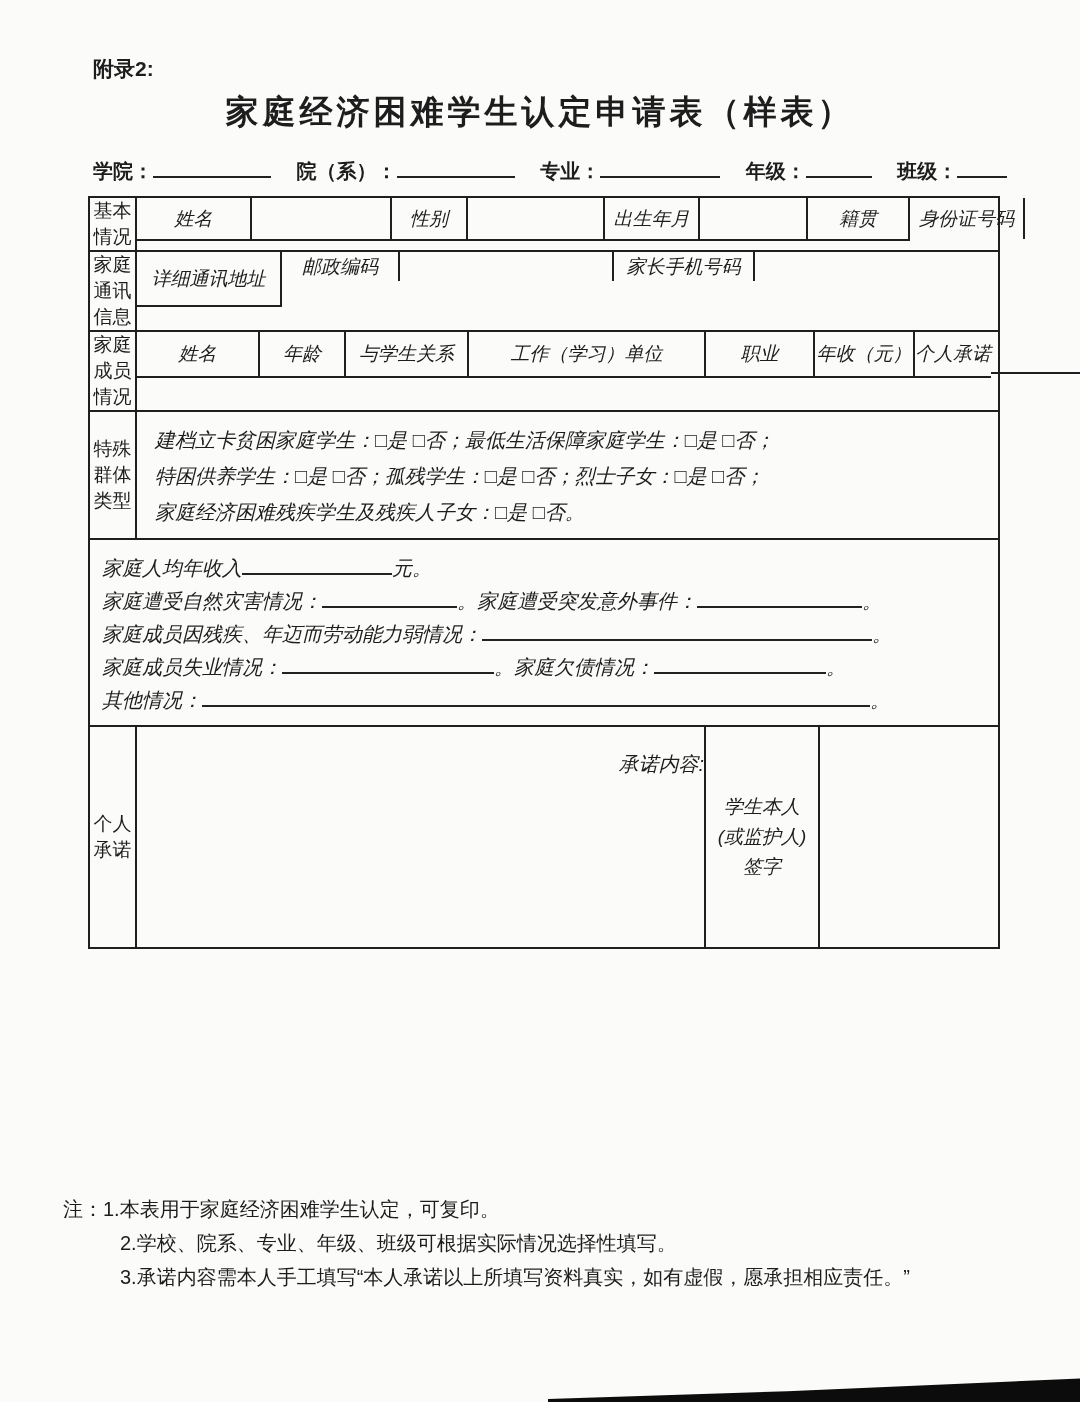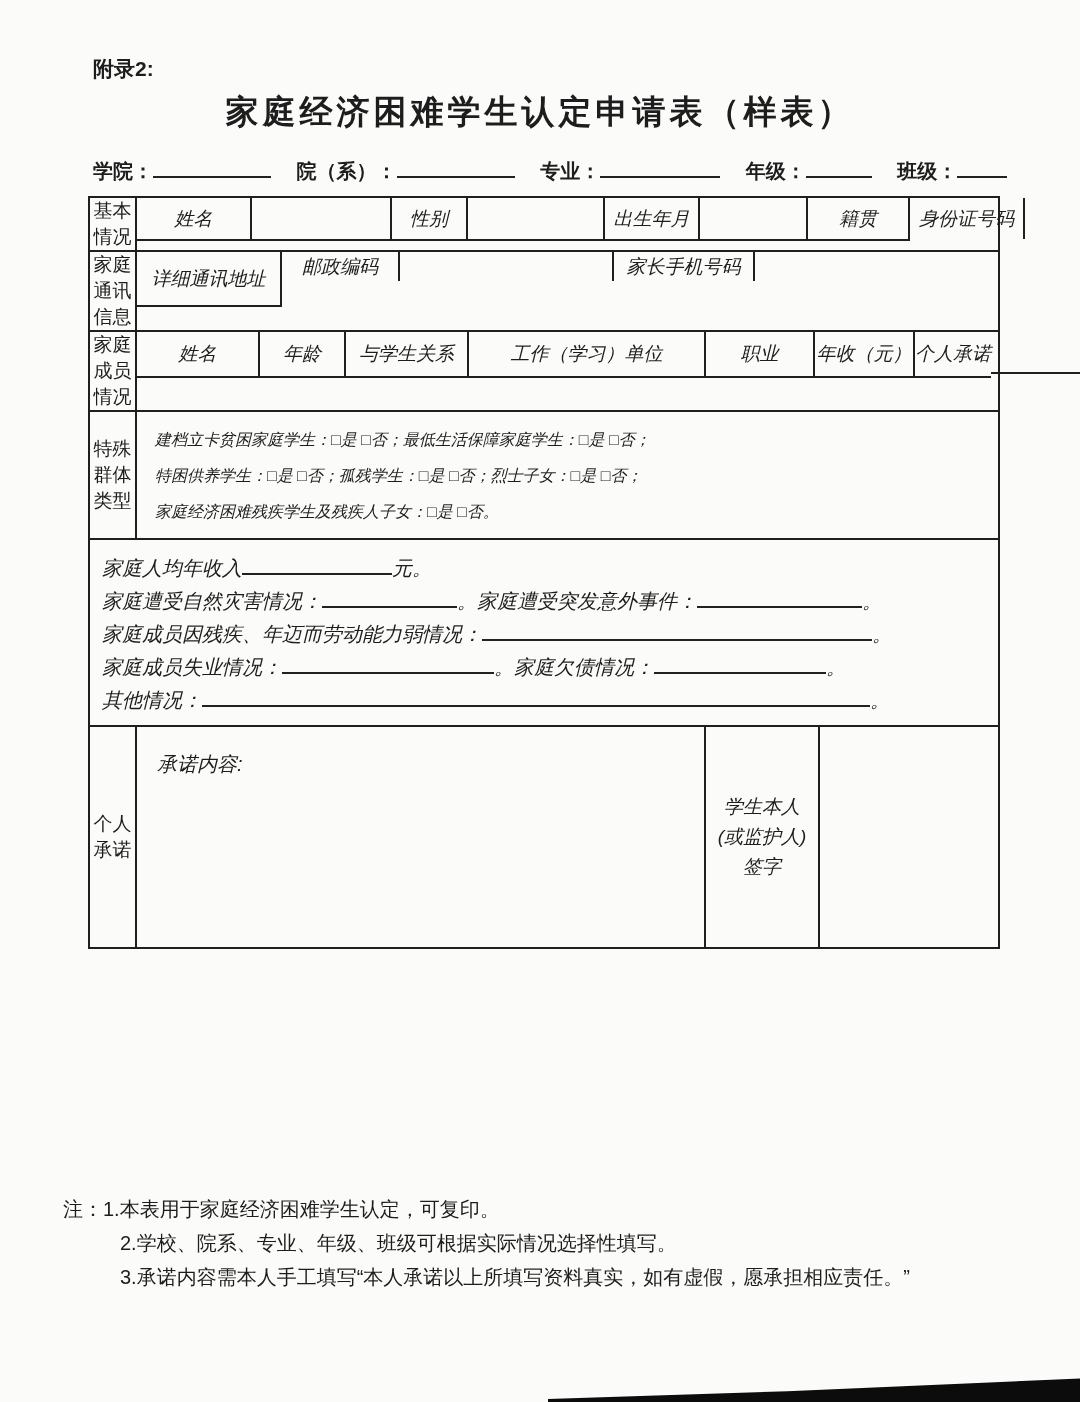--- a/index.html
+++ b/index.html
@@ -51,27 +51,27 @@
   .sec-body .row:last-child{border-bottom:none;}
   .cell{
     border-right:2px solid #1f1f1f;box-sizing:border-box;
     display:flex;align-items:center;justify-content:center;
     flex:0 0 auto;min-width:0;
   }
   .cell:last-child{border-right:none;}
   .cell.grow{flex:1 1 auto;}
   .cell.lab{white-space:nowrap;}
   .txtblock{
-    padding:10px 10px 8px 18px;line-height:36px;font-size:16px;
+    padding:10px 10px 8px 18px;line-height:36px;font-size:20px;
   }
   .econblock{
     padding:12px 25px 8px 12px;line-height:33px;font-size:20px;
   }
   .commit-cell{
-    align-items:flex-start;justify-content:flex-start;
+    align-items:flex-start;justify-content:flex-end;
     padding:24px 0 0 20px;font-size:20px;
   }
   .sign-cell{
     flex-direction:column;line-height:30px;text-align:center;
     font-size:19px;white-space:nowrap;
   }
   
   .notes{
     position:absolute;left:63px;top:1192px;width:960px;
     font-size:20px;line-height:34px;

